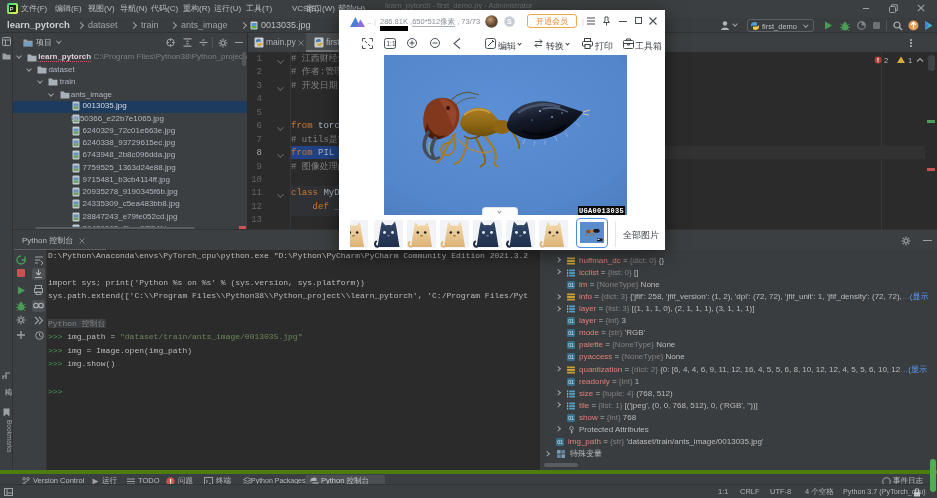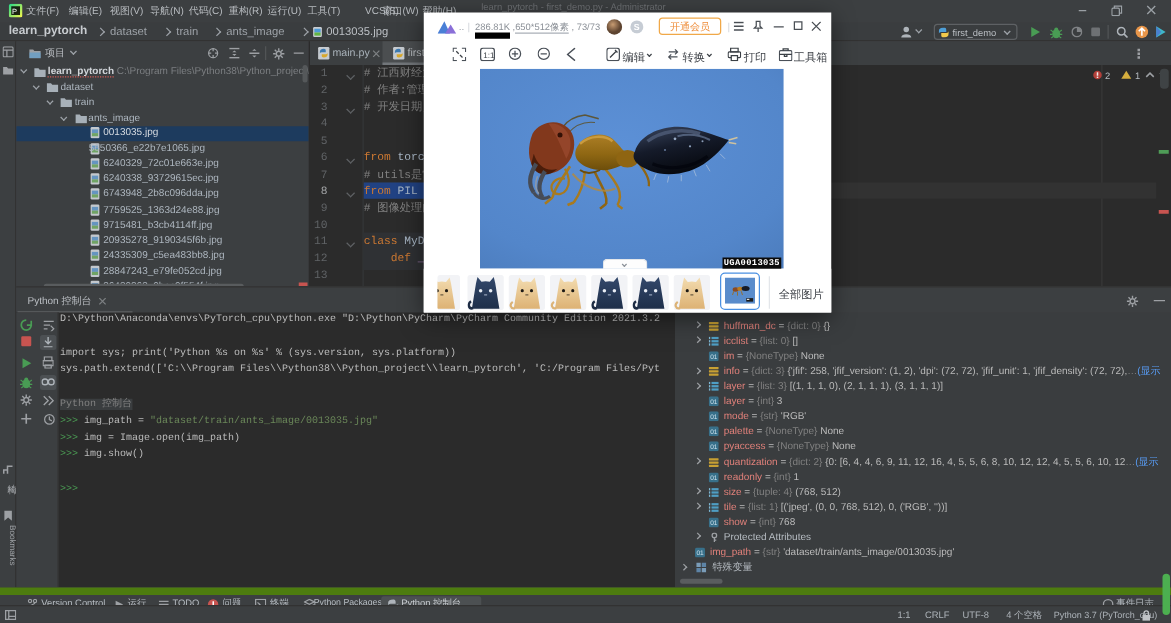--- a/index.html
+++ b/index.html
@@ -17,21 +17,21 @@
 .code{position:absolute;font-family:"Liberation Mono",monospace;font-size:9px;line-height:13.45px;white-space:pre;color:#a9b7c6}
 .cmt{color:#808080}.kw{color:#cc7832}.mag{color:#b389c5}
 #conshead{left:13px;top:229px;width:924px;height:21px;background:#3c3f41;border-top:1px solid #323232}
 #consbody{left:13px;top:250px;width:527px;height:220px;background:#2b2b2b}
 #constb{position:absolute;left:0;top:0;width:34px;height:220px;background:#3c3f41;border-right:1px solid #323232}
 #constext{position:absolute;left:35px;top:0;width:490px;height:220px;overflow:hidden;font-family:"Liberation Mono",monospace;font-size:8px;line-height:13.6px;color:#bbbbbb;white-space:pre}
 .grn{color:#4b9c54}.str{color:#6a8759}.gry{color:#808080}
 #vars{left:540px;top:250px;width:397px;height:220px;background:#3a3d3f;overflow:hidden}
 .vrow{position:absolute;height:12px;line-height:12px;font-size:8px;color:#bbbbbb;white-space:pre}
 .vn{color:#e0807a}.vt{color:#808080}.vlink{color:#589df6}
-#botbar{left:0;top:470px;width:937px;height:14px;background:#3c3f41;border-top:6px solid #4d7c0f}
+#botbar{left:0;top:470px;width:937px;height:14px;background:#3c3f41;border-top:4px solid #4d7c0f}
 .bb{position:absolute;top:0;height:13px;line-height:13px;font-size:7.5px;color:#b6bcc2}
 #statusbar{left:0;top:484px;width:937px;height:14px;background:#3c3f41;border-top:1px solid #323232}
 .sb{position:absolute;top:0;height:13px;line-height:14px;font-size:7.5px;color:#aeb4ba}
 #viewer{left:339px;top:10px;width:326px;height:240px;background:#fff;box-shadow:0 4px 18px rgba(0,0,0,.5);z-index:50}
 .vtxt{position:absolute;font-size:8px;color:#8a8f96;white-space:pre}
 .tool{position:absolute;font-size:9px;color:#3b3f45;white-space:pre}
 .chev{position:absolute;width:5px;height:5px;border-right:1.3px solid #9da2a8;border-bottom:1.3px solid #9da2a8}
 .cdown{transform:rotate(45deg)}.cright{transform:rotate(-45deg)}
 .fold{position:absolute;width:5px;height:5px;border-right:1.2px solid #5e6164;border-bottom:1.2px solid #5e6164;transform:rotate(45deg)}
 .ic{position:absolute}

